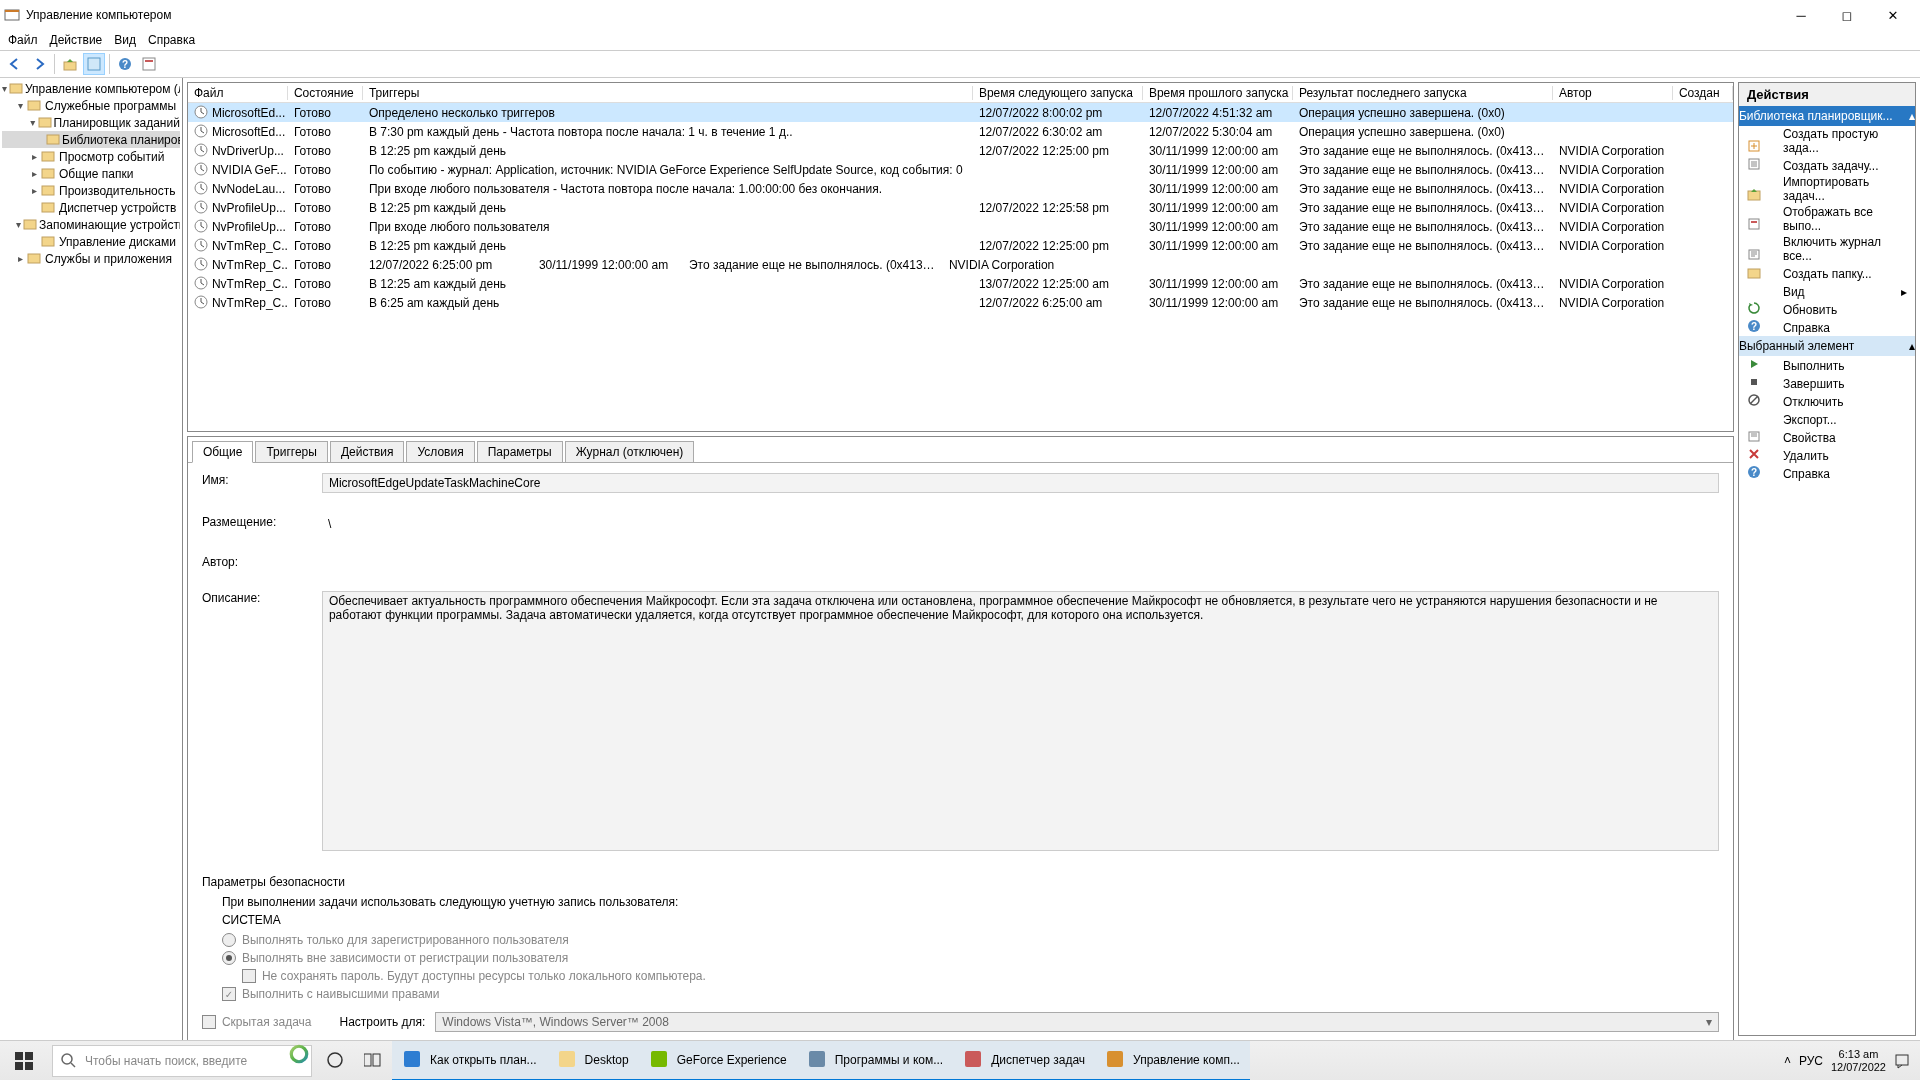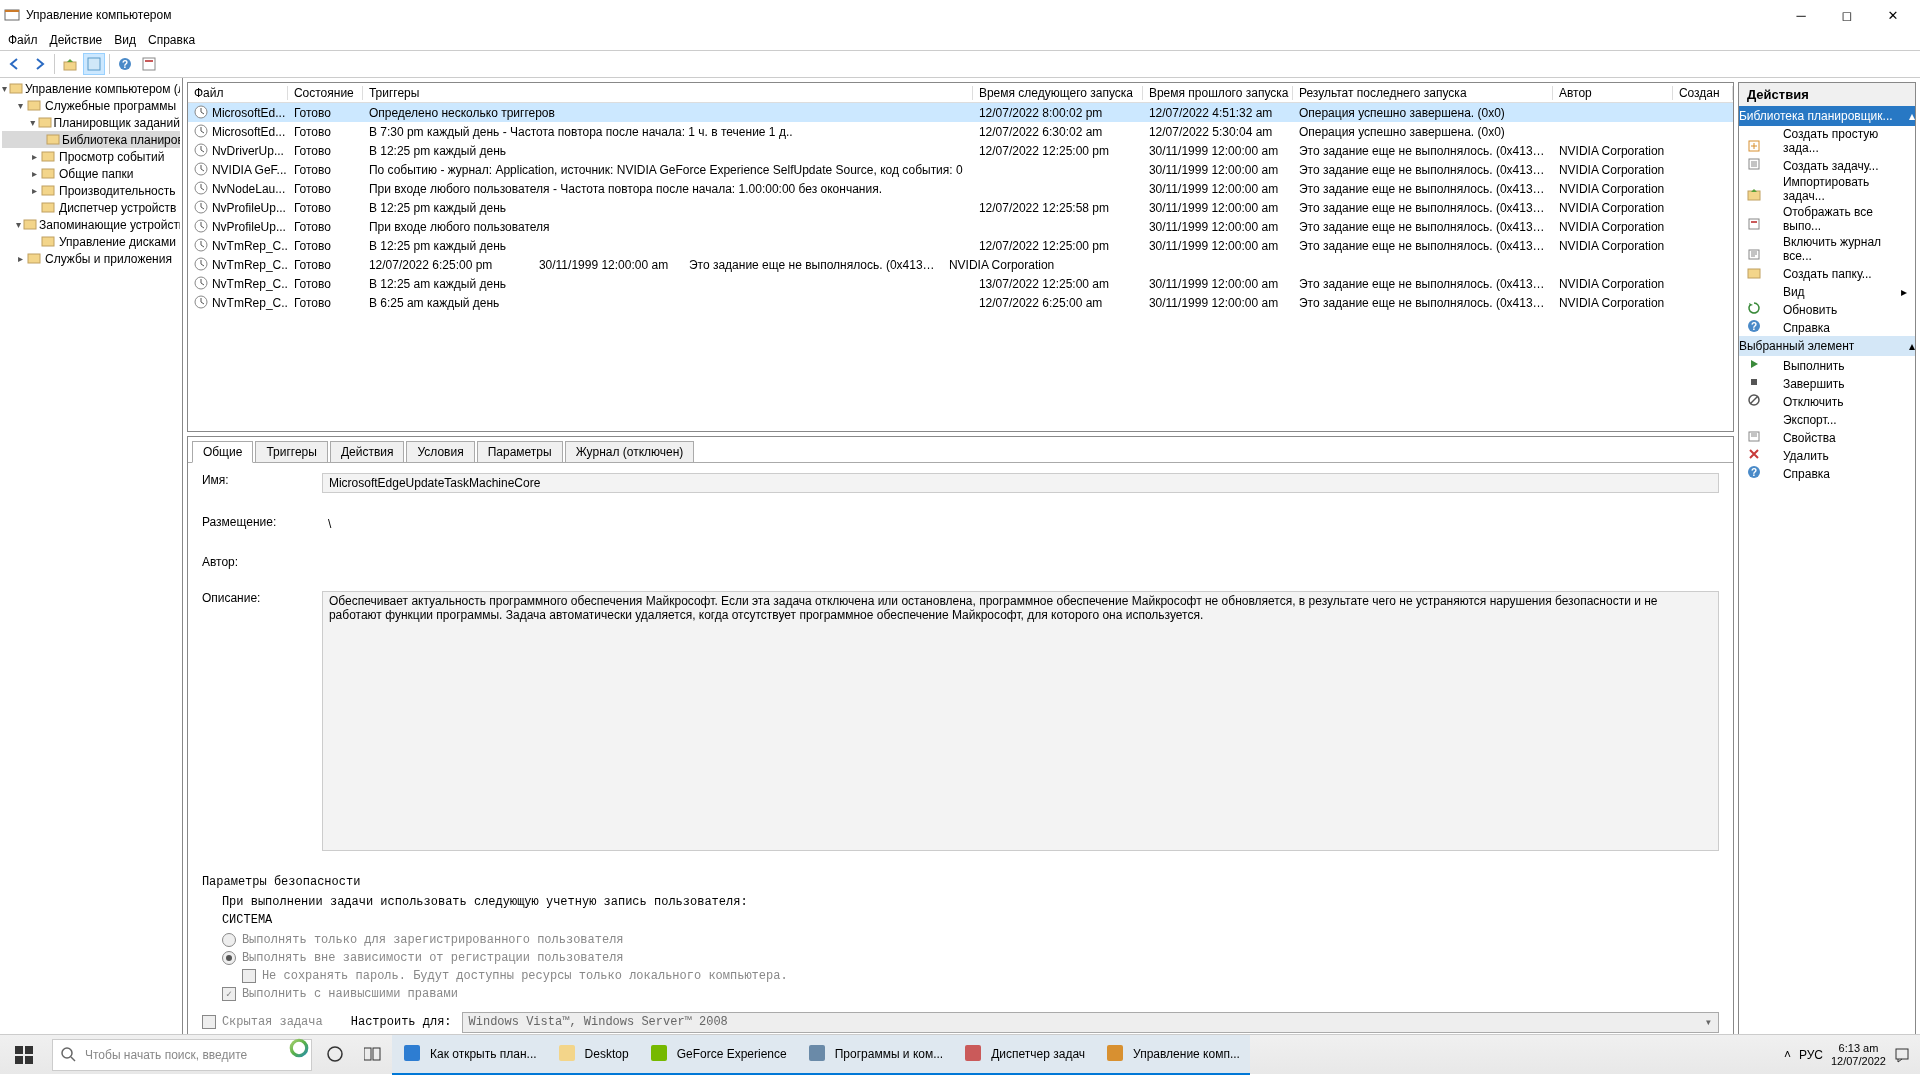--- a/index.html
+++ b/index.html
@@ -41,41 +41,41 @@
 
 .detail-pane { flex: 1; margin: 0 4px 4px 4px; border: 1px solid #888; display: flex; flex-direction: column; }
 .tabs { display: flex; padding: 4px 4px 0 4px; }
 .tab { padding: 3px 10px; border: 1px solid #aaa; border-bottom: none; background: #f0f0f0; margin-right: 2px; font-size: 12px; }
 .tab.active { background: #fff; position: relative; z-index: 2; border-bottom: 1px solid #fff; margin-bottom: -1px; font-weight: normal; }
 .tab-content { border-top: 1px solid #aaa; flex: 1; padding: 10px 14px; overflow: auto; position: relative; z-index: 1; }
 .form-row { display: flex; align-items: flex-start; margin-bottom: 22px; }
 .form-label { width: 120px; }
 .form-field { flex: 1; background: #f3f3f3; border: 1px solid #ccc; padding: 2px 6px; min-height: 18px; }
 .desc-field { height: 260px; overflow: auto; white-space: normal; }
-.sec-section { margin-top: 24px; font-family: Liberation Mono, monospace; }
+.sec-section { margin-top: 24px; }
 .sec-section .sec-title { margin-bottom: 6px; }
 .sec-body { padding: 0; }
 .radio-row, .check-row { display: flex; align-items: center; gap: 6px; margin: 4px 0; }
 .radio-row .r, .check-row .c { width: 14px; height: 14px; border: 1px solid #888; }
 .radio-row .r { border-radius: 50%; display:flex; align-items:center; justify-content:center; }
 .radio-row .r.sel::after { content:""; width:6px; height:6px; background:#555; border-radius:50%; display:block; }
 .check-row .c { display:flex; align-items:center; justify-content:center; font-size:10px; }
 .check-row.disabled, .radio-row.disabled { color: #888; }
 .check-row.disabled .c, .radio-row.disabled .r { background: #eee; }
 .bottom-row { display: flex; align-items: center; gap: 10px; margin-top: 10px; }
 .dropdown { flex: 1; background: #eee; border: 1px solid #aaa; padding: 2px 6px; display: flex; justify-content: space-between; align-items: center; color: #666; }
 
 .actions-pane { width: 195px; border: 1px solid #888; margin: 4px 4px 4px 0; display: flex; flex-direction: column; }
 .actions-header { background: #f0f0f0; padding: 4px 8px; font-weight: bold; font-size: 13px; }
 .action-group-title { background: #d4e7f7; padding: 3px 0; display: flex; justify-content: space-between; align-items: center; }
 .action-group-title.selected { background: #2878c4; color: #fff; }
 .action-item { display: flex; align-items: flex-end; padding: 1px 8px; gap: 20px; cursor: default; }
 .action-icon { width: 16px; height: 16px; flex-shrink: 0; }
 
-.taskbar { position: absolute; bottom: 6px; left: 0; right: 0; height: 40px; background: linear-gradient(#f0f0f0, #e8e8e8); border-top: 1px solid #ccc; display: flex; align-items: center; }
+.taskbar { position: absolute; bottom: 0; left: 0; right: 0; height: 40px; background: linear-gradient(#f0f0f0, #e8e8e8); border-top: 1px solid #ccc; display: flex; align-items: center; }
 .start-btn { width: 48px; height: 40px; display: flex; align-items: center; justify-content: center; }
 .search-box { width: 260px; height: 32px; background: #fff; border: 1px solid #ccc; margin: 0 4px; display: flex; align-items: center; padding: 0 8px; color: #888; gap: 8px; position: relative; }
 .search-box .cortana-circle { position: absolute; right: 2px; top: -2px; width: 20px; height: 20px; }
 .task-btn { height: 40px; padding: 0 10px; display: flex; align-items: center; gap: 6px; border-bottom: 2px solid transparent; }
 .task-btn.active { background: #dfe8f0; border-bottom-color: #0078d7; }
 .task-btn .tb-icon { width: 22px; height: 22px; }
 .tb-label { font-size: 12px; max-width: 130px; overflow: hidden; white-space: nowrap; text-overflow: ellipsis; }
 .tray { margin-left: auto; display: flex; align-items: center; padding-right: 10px; gap: 8px; }
 .tray .time { text-align: center; font-size: 11px; line-height: 13px; }
 .scrollbar-bottom { height: 17px; background: #f0f0f0; border-top: 1px solid #ccc; margin: 0 4px 4px 4px; }

